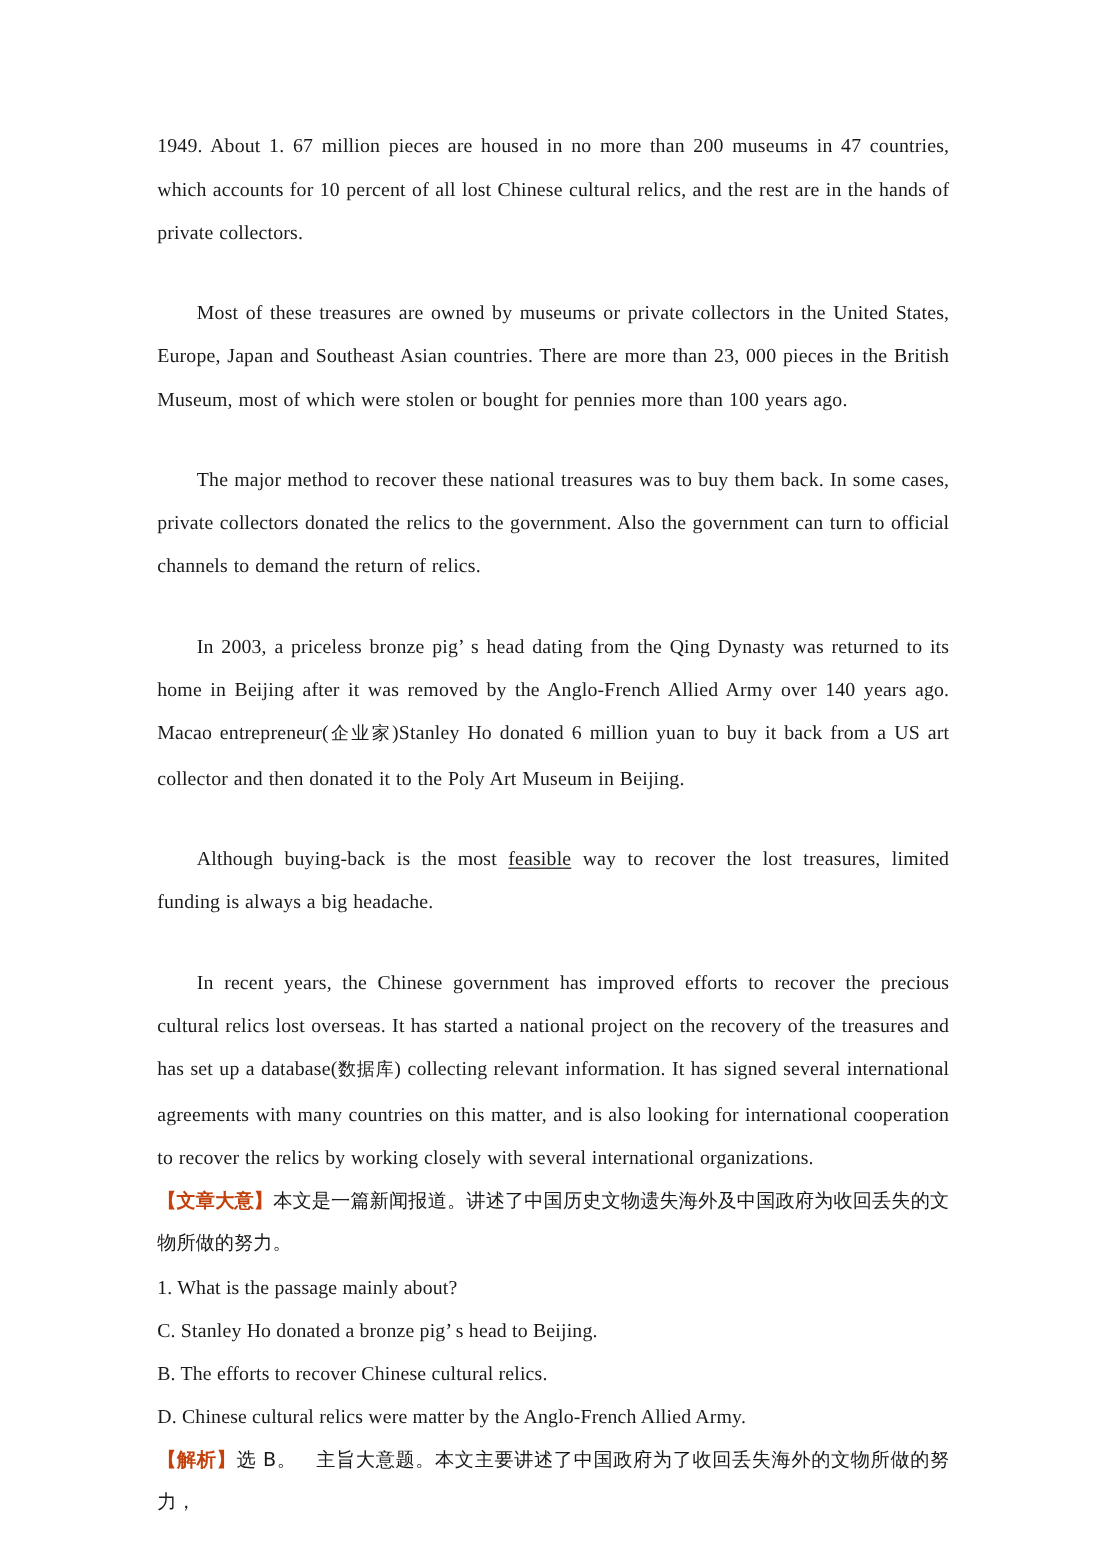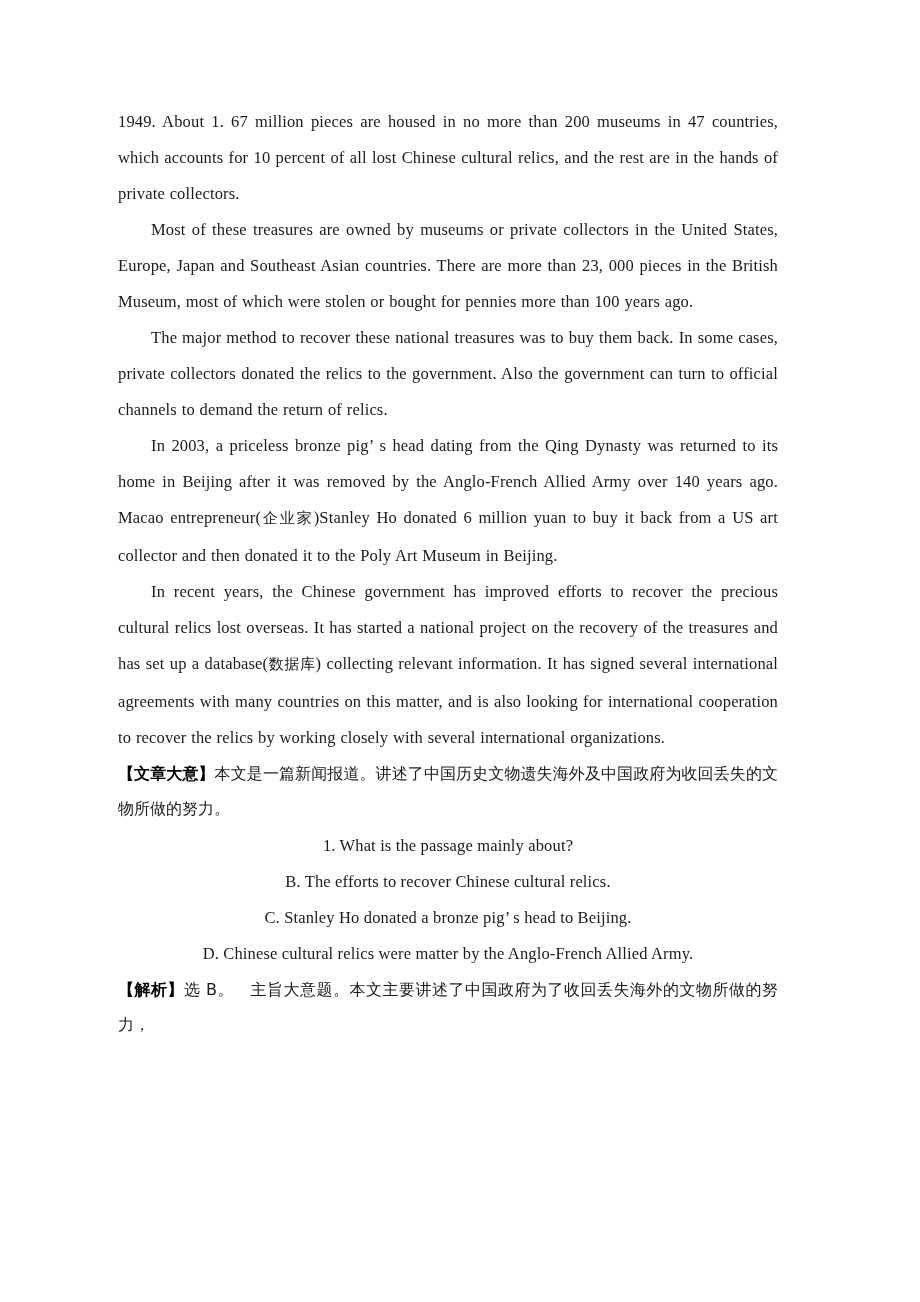--- a/index.html
+++ b/index.html
@@ -16,38 +16,39 @@
   }
   .page {
     position: relative;
     width: 920px;
     height: 1302px;
     background: #ffffff;
     overflow: hidden;
   }
   .content {
     position: absolute;
-    left: 118px;
+    left: 131px;
     top: 104px;
     width: 660px;
   }
 
   
   .para {
     font-size: 16.5px;
     line-height: 36px;
     text-align: justify;
     text-justify: inter-word;
     text-align-last: left;
     margin: 0;
     letter-spacing: 0.15px;
     word-spacing: 0.5px;
   }
   .para.indent {
     text-indent: 2em;
+    margin-top: 31px;
   }
   .para .u {
     text-decoration: underline;
     text-underline-offset: 2px;
   }
   .para .it {
   }
   .cn-inline {
     font-family: Liberation Mono, monospace;
     font-size: 15px;
@@ -57,59 +58,59 @@
   .cn-block {
     font-family: "DejaVu Sans", "Liberation Sans", sans-serif;
     font-size: 16px;
     line-height: 35px;
     margin: 0;
     text-align: justify;
     text-align-last: left;
     color: #1a1a1a;
   }
   .cn-label {
-    color: #000000;
+    color: #c2410c;
     font-weight: 600;
   }
 
   
   .qline {
     font-size: 16.5px;
     line-height: 36px;
     margin: 0;
     letter-spacing: 0.15px;
     white-space: nowrap;
-    text-align: center;
   }
 
   .spacer-sm { height: 2px; }
 </style>
 </head>
 <body>
 
 <div class="page">
   <div class="content">
 
     <p class="para">1949. About 1. 67 million pieces are housed in no more than 200 museums in 47 countries, which accounts for 10 percent of all lost Chinese cultural relics, and the rest are in the hands of private collectors.</p>
 
     <p class="para indent">Most of these treasures are owned by museums or private collectors in the United States, Europe, Japan and Southeast Asian countries. There are more than 23, 000 pieces in the British Museum, most of which were stolen or bought for pennies more than 100 years ago.</p>
 
     <p class="para indent">The major method to recover these national treasures was to buy them back. In some cases, private collectors donated the relics to the government. Also the government can turn to official channels to demand the return of relics.</p>
 
     <p class="para indent"><span>In 2003, a priceless bronze pig’ s head dating from the Qing Dynasty was returned to its home in Beijing after it was removed by the Anglo-French Allied Army over 140 years ago. Macao entrepreneur(</span><span class="cn-inline">企业家</span><span>)Stanley Ho donated 6 million </span><span class="it">yuan</span><span> to buy it back from a US art collector and then donated it to the Poly Art Museum in Beijing.</span></p>
 
+    <p class="para indent"><span>Although buying-back is the most </span><span class="u">feasible</span><span> way to recover the lost treasures, limited funding is always a big headache.</span></p>
 
     <p class="para indent"><span>In recent years, the Chinese government has improved efforts to recover the precious cultural relics lost overseas. It has started a national project on the recovery of the treasures and has set up a database(</span><span class="cn-inline">数据库</span><span>) collecting relevant information. It has signed several international agreements with many countries on this matter, and is also looking for international cooperation to recover the relics by working closely with several international organizations.</span></p>
 
     <p class="cn-block"><span class="cn-label">【文章大意】</span><span>本文是一篇新闻报道。讲述了中国历史文物遗失海外及中国政府为收回丢失的文物所做的努力。</span></p>
 
     <div class="spacer-sm"></div>
 
     <p class="qline">1. What is the passage mainly about?</p>
 
+    <p class="qline">C. Stanley Ho donated a bronze pig’ s head to Beijing.</p>
     <p class="qline">B. The efforts to recover Chinese cultural relics.</p>
-    <p class="qline">C. Stanley Ho donated a bronze pig’ s head to Beijing.</p>
     <p class="qline">D. Chinese cultural relics were matter by the Anglo-French Allied Army.</p>
 
     <p class="cn-block"><span class="cn-label">【解析】</span><span>选 B。　主旨大意题。本文主要讲述了中国政府为了收回丢失海外的文物所做的努力，</span></p>
 
   </div>
 </div>
 
 </body></html>

